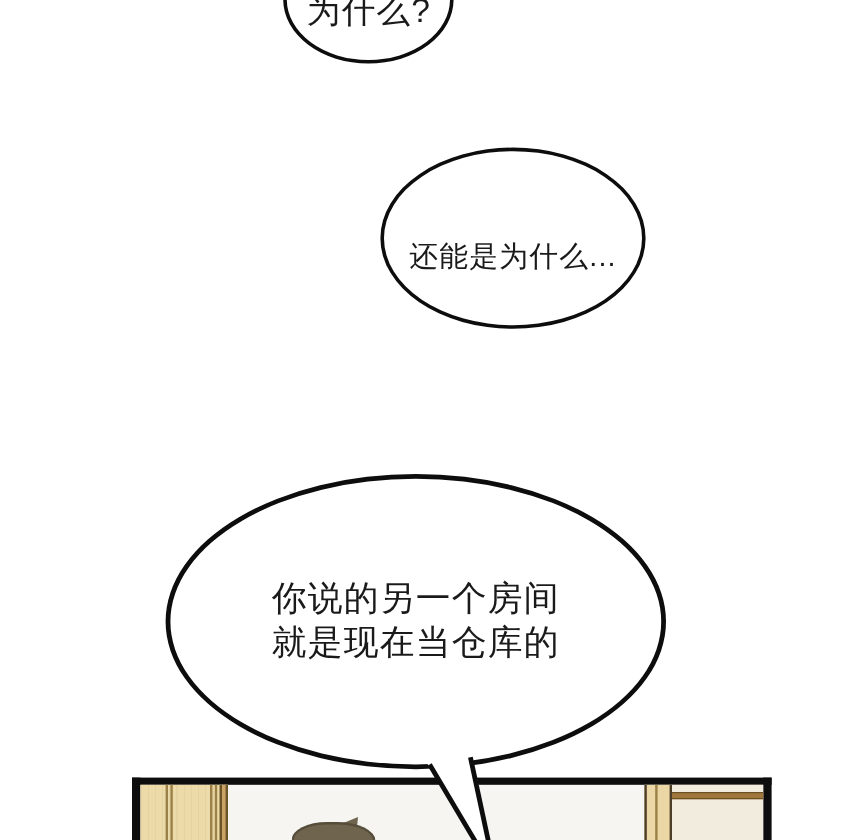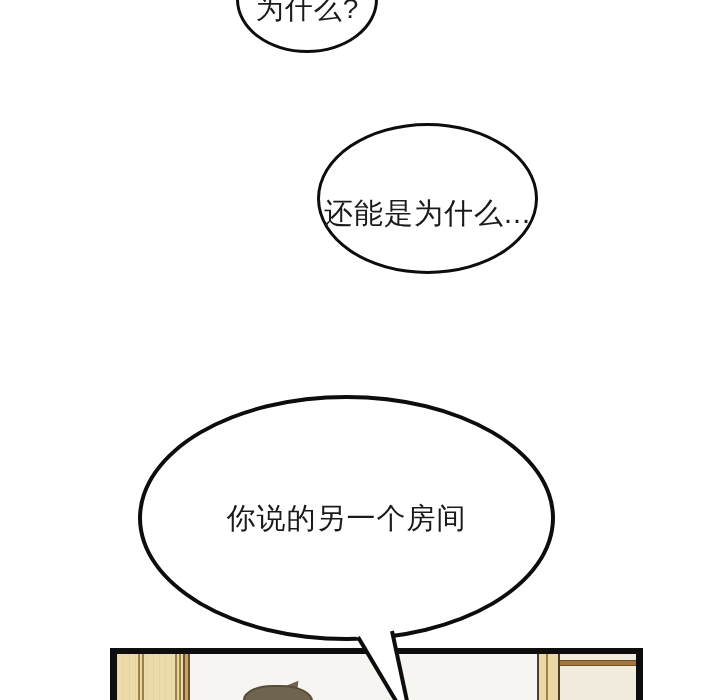--- a/index.html
+++ b/index.html
@@ -31,21 +31,21 @@
     position:absolute;box-sizing:border-box;background:var(--paper);
     border:3px solid var(--ink);border-radius:50%;
     display:flex;align-items:center;justify-content:center;text-align:center;
   }
   .bubble-top{left:236px;top:-54px;width:142px;height:107px;}
   .bubble-top-text{
     position:absolute;left:237px;top:-6px;width:141px;text-align:center;
     font-size:28px;line-height:30px;letter-spacing:1px;white-space:nowrap;
   }
   .bubble-middle{left:317px;top:123px;width:221px;height:151px;}
-  .bubble-middle .bubble-text{font-size:29px;letter-spacing:1px;white-space:nowrap;margin-top:30px;}
+  .bubble-middle .bubble-text{font-size:24px;letter-spacing:1px;white-space:nowrap;margin-top:30px;}
   .bubble-main{left:138px;top:395px;width:417px;height:246px;border-width:4px;}
   .bubble-main .bubble-lines{font-size:29px;line-height:37px;letter-spacing:1px;}
 
   
   .tail-svg{position:absolute;left:346px;top:616px;width:72px;height:84px;}
   .tail-fill{fill:var(--paper);}
   .tail-stroke{stroke:var(--ink);stroke-width:4;fill:none;stroke-linecap:butt;}
 
   
   .panel{
@@ -88,20 +88,21 @@
   <div class="bubble bubble-top z-bubble"></div>
   <div class="bubble-top-text z-bubble">为什么?</div>
 
   <div class="bubble bubble-middle z-bubble">
     <span class="bubble-text">还能是为什么...</span>
   </div>
 
   <div class="bubble bubble-main z-bubble">
     <div class="bubble-lines">
       <div>你说的另一个房间</div>
+      <div>就是现在当仓库的</div>
     </div>
   </div>
 
   <div class="panel">
     <div class="door-frame">
       <div class="wline a"></div>
       <div class="wline b"></div>
       <div class="wline c"></div>
       <div class="wline d"></div>
       <div class="wood-band"></div>

